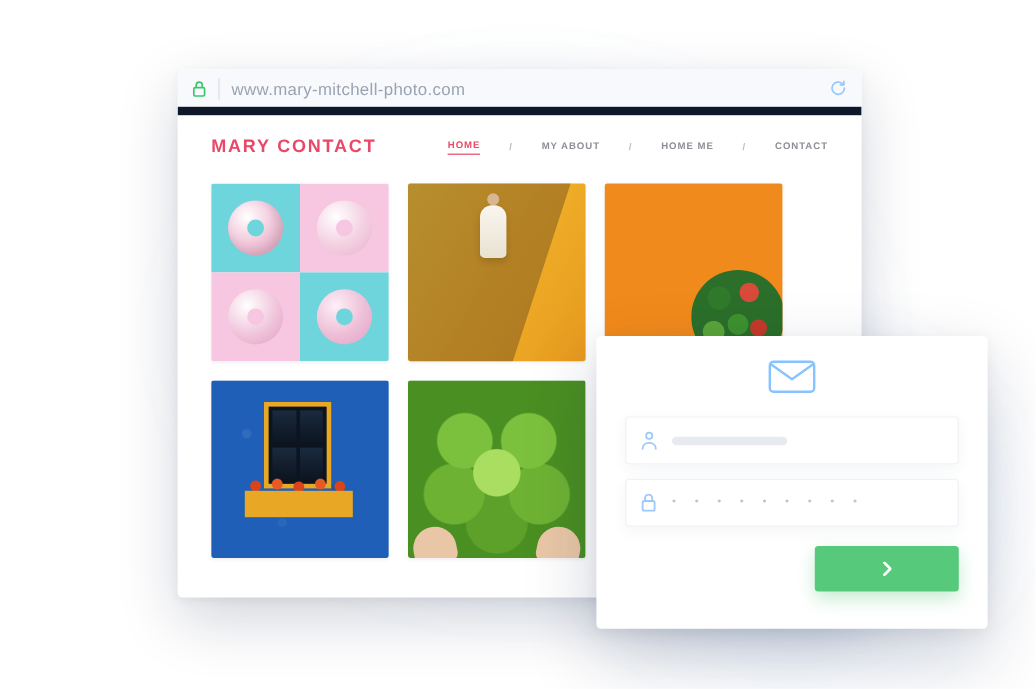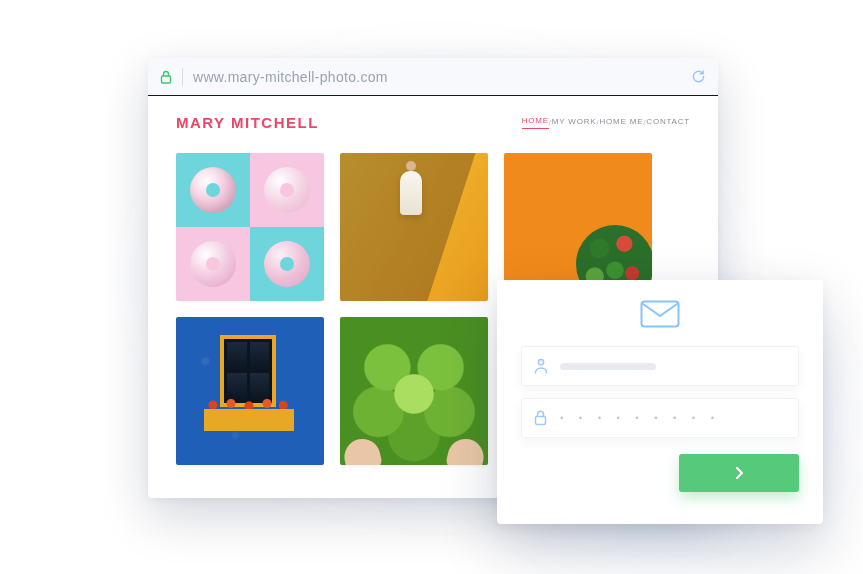--- a/index.html
+++ b/index.html
@@ -44,21 +44,21 @@
   background: #fff;
   border-radius: 4px;
   box-shadow: 0 18px 50px rgba(0,20,60,0.18), 0 2px 8px rgba(0,0,0,0.05);
   z-index: 2;
   overflow: hidden;
 }
 
 .url-bar {
   height: 38px;
   background: #f7f9fc;
-  border-bottom: 1px solid #0f172a;
+  border-bottom: 7px solid #0f172a;
   display: flex;
   align-items: center;
   padding: 0 12px;
   gap: 10px;
 }
 .url-bar .lock { color: #3cc66b; display: flex; }
 .url-bar .divider { width: 1px; height: 18px; background: #d9dde5; }
 .url-bar .url { color: #9aa3b2; font-size: 14px; letter-spacing: 0.3px; flex: 1; }
 .url-bar .refresh { color: #94c7ff; display: flex; cursor: pointer; }
 
@@ -72,25 +72,25 @@
   margin-bottom: 22px;
 }
 .brand {
   color: #e94868;
   font-size: 15px;
   font-weight: 600;
   letter-spacing: 1.5px;
 }
 .nav {
   display: flex;
-  gap: 0;
+  gap: 24px;
   align-items: center;
   font-size: 8px;
   letter-spacing: 0.8px;
-  font-weight: 400;
+  font-weight: 700;
 }
 .nav span.sep { color: #b9bcc4; }
 .nav a {
   color: #8d8f96;
   text-decoration: none;
   padding-bottom: 3px;
 }
 .nav a.active {
   color: #e94868;
   border-bottom: 1.5px solid #e94868;
@@ -261,25 +261,25 @@
     <span class="refresh">
       <svg width="15" height="15" viewBox="0 0 16 16" fill="none">
           <path d="M13.5 8a5.5 5.5 0 11-1.6-3.9" stroke="currentColor" stroke-width="1.5" stroke-linecap="round"></path>
           <path d="M13 2v3h-3" stroke="currentColor" stroke-width="1.5" stroke-linecap="round" stroke-linejoin="round"></path>
         </svg>
     </span>
   </div>
 
   <div class="page">
     <div class="site-header">
-      <div class="brand">MARY MITCHELL</div>
+      <div class="brand">MARY CONTACT</div>
       <nav class="nav">
         <a href="#" class="active">HOME</a>
         <span class="sep">/</span>
-        <a href="#">MY WORK</a>
+        <a href="#">MY ABOUT</a>
         <span class="sep">/</span>
         <a href="#">HOME ME</a>
         <span class="sep">/</span>
         <a href="#">CONTACT</a>
       </nav>
     </div>
 
     <div class="grid">
       <div class="tile t1">
         <div class="q">

